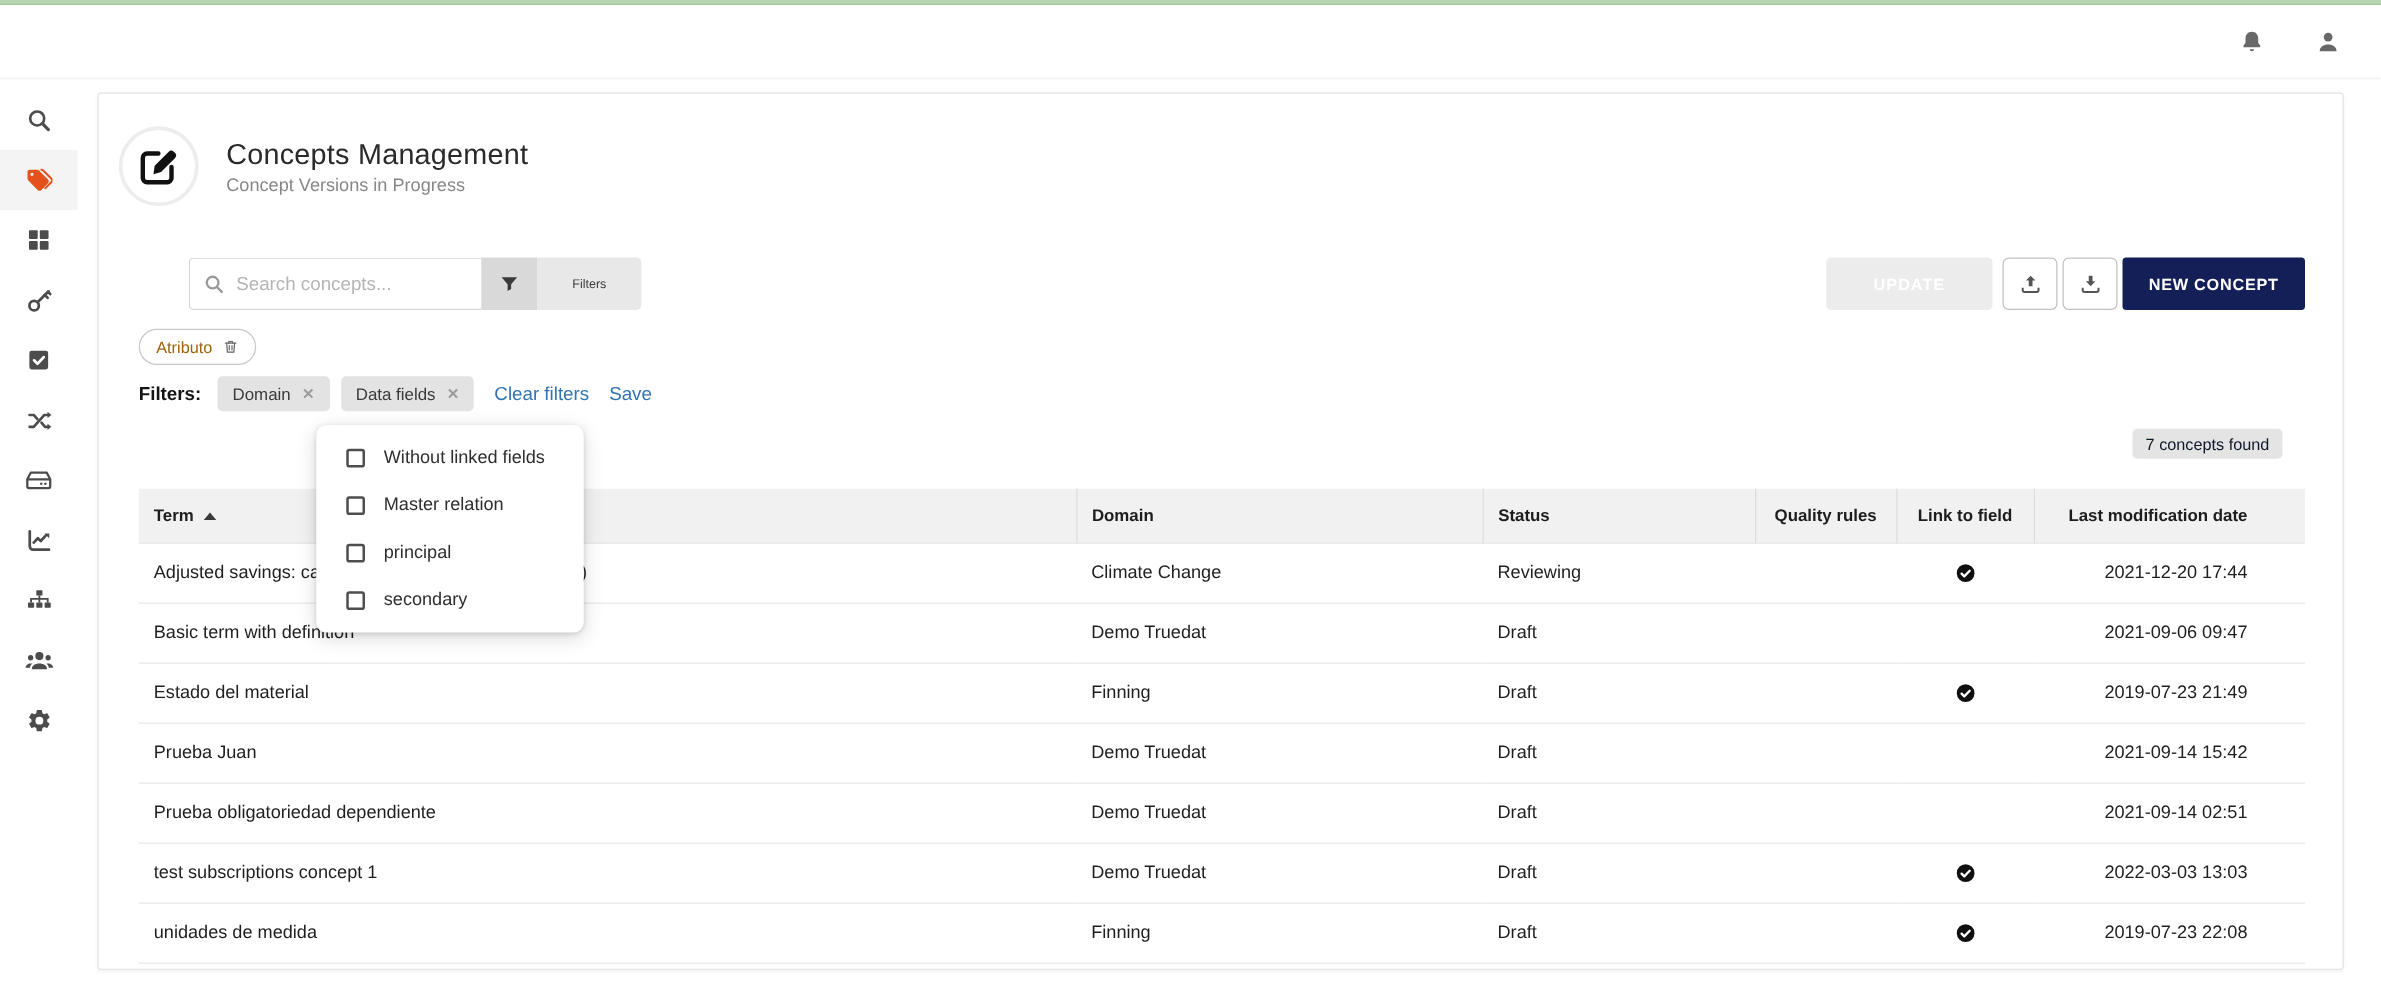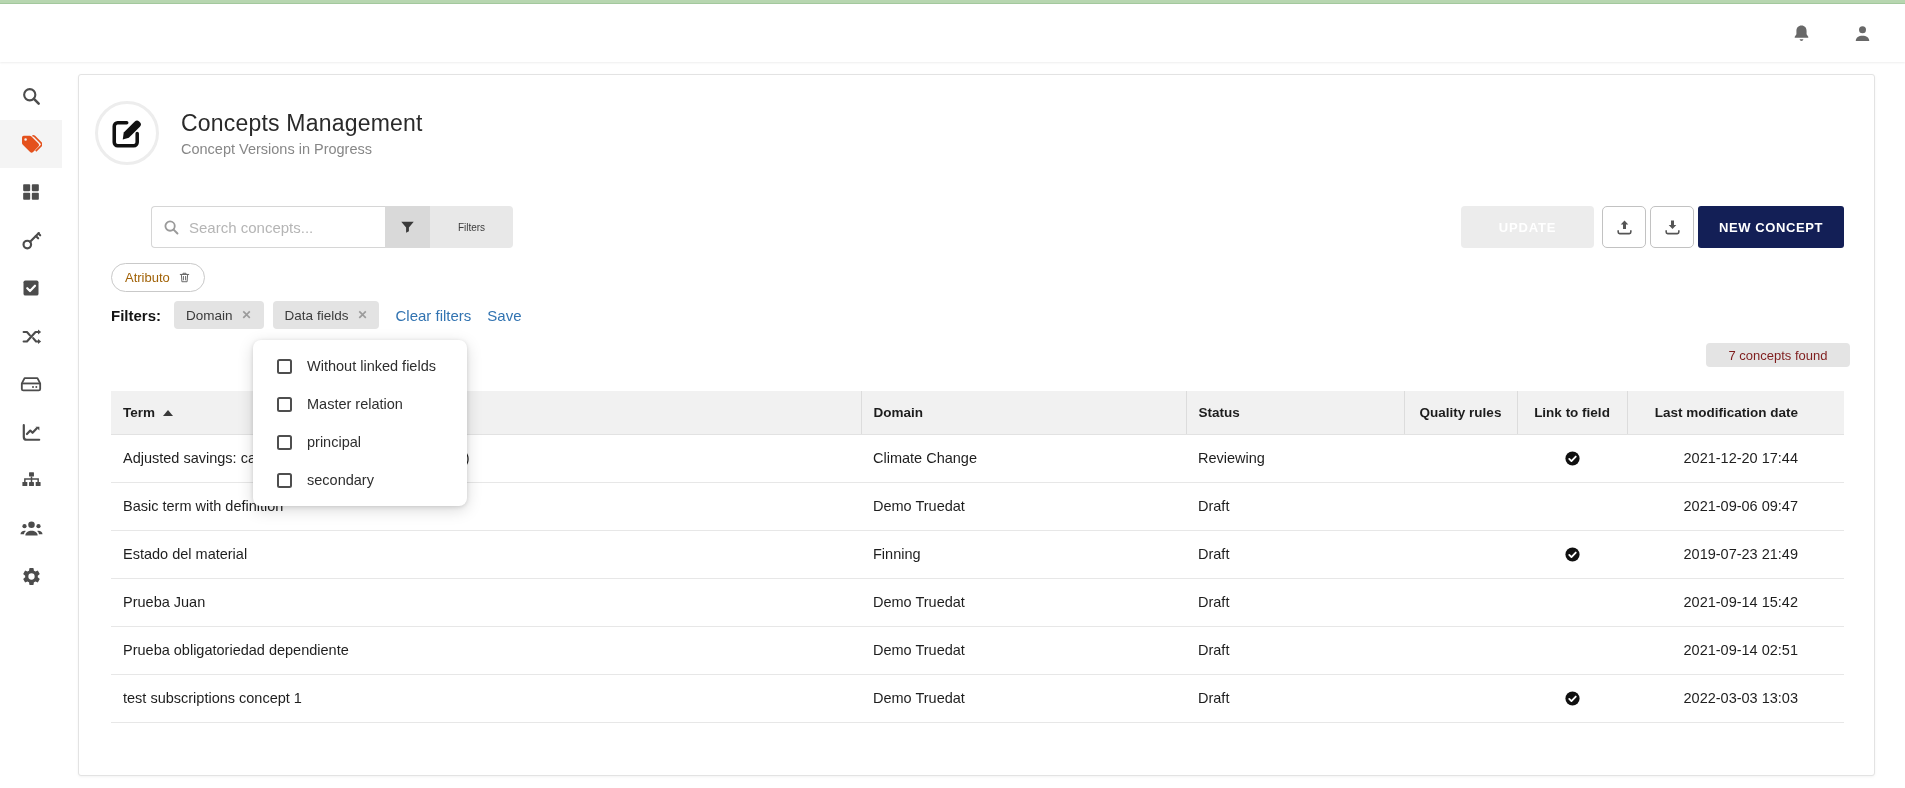--- a/index.html
+++ b/index.html
@@ -59,23 +59,23 @@
               font-size:13px; font-weight:400; color:#a16207; }
   .tpl-chip svg { color:#666; }
 
   .filters-row { position:absolute; left:32px; top:226px; height:28px; display:flex; align-items:center; gap:9px; }
   .filters-title { font-size:15px; font-weight:700; color:#141414; margin-right:4px; }
   .fchip { background:#e3e3e3; border-radius:4px; height:28px; display:inline-flex; align-items:center;
            gap:9px; padding:0 12px; font-size:13.5px; color:#3a3a3a; cursor:pointer; }
   .fchip .x { color:#9b9b9b; font-size:12px; font-weight:700; }
   .link { color:#3173B1; font-size:15px; margin-left:7px; text-decoration:none; cursor:pointer; }
 
-  .results-badge { position:absolute; left:1627px; top:268px; width:144px; height:24px; background:#e4e4e4;
+  .results-badge { position:absolute; left:1627px; top:268px; width:120px; height:24px; background:#e4e4e4;
                    border-radius:4px; display:flex; align-items:center; justify-content:center;
-                   font-size:13px; color:#7f1d1d; }
+                   font-size:13px; color:#0f172a; }
 
   
   .concepts-table { position:absolute; left:32px; top:316px; width:1733px; border-collapse:collapse; table-layout:fixed; }
   col.c-term{width:750px} col.c-domain{width:325px} col.c-status{width:218px}
   col.c-quality{width:113px} col.c-link{width:110px} col.c-date{width:217px}
   thead th { background:#f1f1f1; height:43px; font-size:13.5px; font-weight:700; color:#1d1d1d;
              text-align:left; padding:0 0 0 12px; border-right:1px solid #dcdcdc; border-bottom:1px solid #e2e2e2; }
   thead th:last-child { border-right:none; }
   th.col-quality, th.col-link { text-align:center; padding:0; }
   th.col-date { text-align:right; padding:0 46px 0 0; }
@@ -404,20 +404,35 @@
   <span>
     <svg width="17" height="17" viewBox="0 0 24 24">
       <circle cx="12" cy="12" r="10" fill="#101010"></circle>
       <path d="M7.4 12.6 l3.1 3.1 6.1-6.4" fill="none" stroke="#fff" stroke-width="2.6" stroke-linecap="round" stroke-linejoin="round"></path>
     </svg>
   </span>
 </td>
     <td class="cell-date">2022-03-03 13:03</td>
   </tr>
 
+  <tr>
+    <td class="cell-term">unidades de medida</td>
+    <td class="cell-domain">Finning</td>
+    <td class="cell-status">Draft</td>
+    <td class="cell-quality"></td>
+    <td class="cell-link">
+  <span>
+    <svg width="17" height="17" viewBox="0 0 24 24">
+      <circle cx="12" cy="12" r="10" fill="#101010"></circle>
+      <path d="M7.4 12.6 l3.1 3.1 6.1-6.4" fill="none" stroke="#fff" stroke-width="2.6" stroke-linecap="round" stroke-linejoin="round"></path>
+    </svg>
+  </span>
+</td>
+    <td class="cell-date">2019-07-23 22:08</td>
+  </tr>
 </tbody>
   </table>
 </main>
 
 <div class="dropdown">
   <div id="filter-dropdown-list">
   <div class="opt">
     <span class="cb"></span>
     <span class="opt-label">Without linked fields</span>
   </div>

